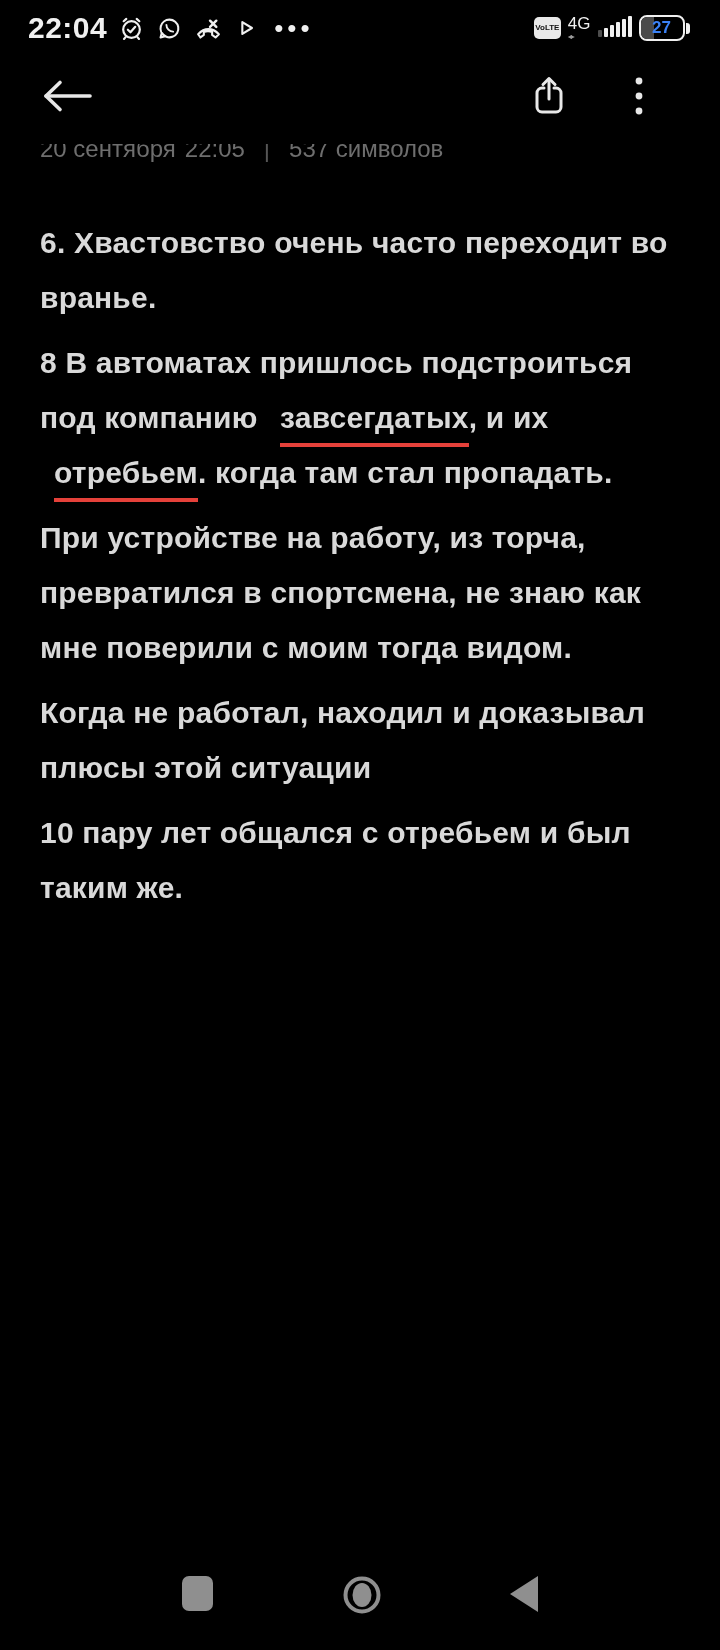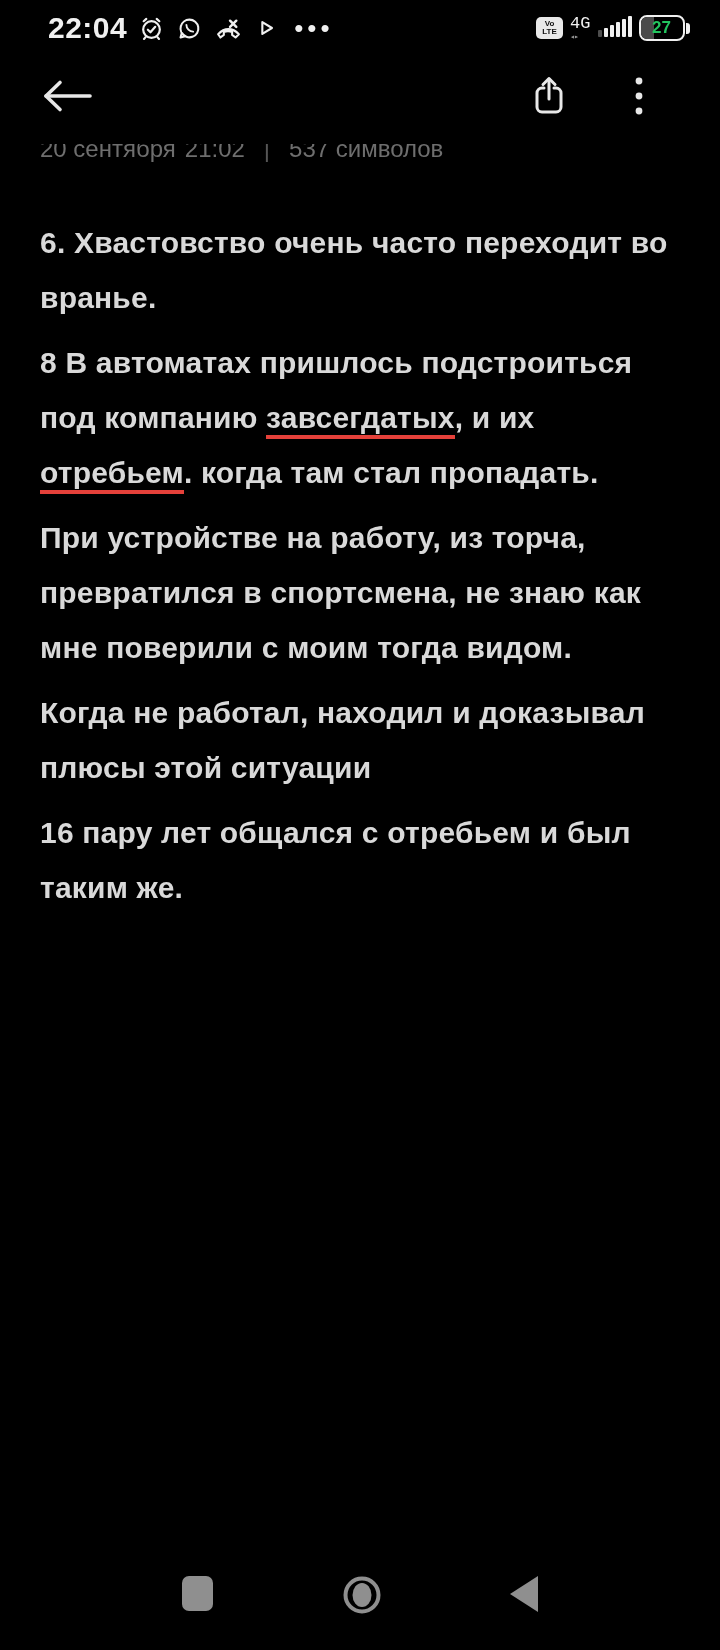--- a/index.html
+++ b/index.html
@@ -15,49 +15,49 @@
   body{
     background:var(--bg);
     font-family:"Liberation Sans","DejaVu Sans",sans-serif;
     color:var(--text);
     position:relative;
   }
   
   .status-bar{
     position:absolute;top:0;left:0;right:0;height:56px;
     display:flex;align-items:center;
-    padding:0 30px 0 48px;
+    padding:0 30px 0 28px;
     color:var(--status);
     text-align:right;
   }
   .sb-time{font-size:30px;font-weight:bold;letter-spacing:.5px;}
   .sb-left-icons{display:flex;align-items:center;gap:13px;margin-left:12px;}
   .sb-left-icons svg{display:block;}
   .sb-dots{font-size:26px;letter-spacing:4px;color:var(--status);line-height:1;margin-left:4px;}
   .sb-spacer{flex:1;}
   .sb-right{display:flex;align-items:center;gap:7px;}
   .volte{
     background:#e9e9e9;color:#111;border-radius:5px;
-    width:27px;height:22px;display:flex;flex-direction:column;
+    width:27px;height:22px;display:flex;flex-direction:row;
     align-items:center;justify-content:center;line-height:1;
   }
   .volte span{font-size:8px;font-weight:bold;display:block;}
-  .net4g{display:flex;flex-direction:column;align-items:flex-start;line-height:1;font-family:Liberation Mono, monospace;}
+  .net4g{display:flex;flex-direction:column;align-items:flex-start;line-height:1;}
   .net4g .g{font-size:17px;font-weight:500;}
   .net4g .arrows{font-size:8px;color:#9a9a9a;letter-spacing:-1px;margin-top:1px;}
   .sigbars{display:flex;align-items:flex-end;gap:2px;height:24px;padding-bottom:3px;}
   .sigbars i{display:block;width:4px;background:var(--status);border-radius:1px;}
   .sigbars i.dim{background:#4d4d4d;}
   .battery{display:flex;align-items:center;}
   .batt-body{
     width:46px;height:26px;border:2.5px solid var(--status);border-radius:8px;
     position:relative;overflow:hidden;display:flex;align-items:center;justify-content:center;
   }
   .batt-fill{position:absolute;left:0;top:0;bottom:0;width:13px;background:#4a4a4a;}
-  .batt-pct{position:relative;font-size:17px;font-weight:bold;color:#22c55e;}
+  .batt-pct{position:relative;font-size:17px;font-weight:bold;color:#3b82f6;}
   .batt-nub{width:4px;height:11px;background:var(--status);border-radius:0 3px 3px 0;margin-left:1.5px;}
   
   .app-bar{position:absolute;top:56px;left:0;right:0;height:84px;}
   .icon-btn{position:absolute;top:50%;transform:translateY(-50%);display:block;}
   .back-btn{left:40px;}
   .share-btn{right:152px;}
   .menu-btn{right:76px;}
   
   .note-area{
     position:absolute;left:40px;right:36px;top:144px;bottom:70px;
@@ -69,21 +69,22 @@
     white-space:nowrap;
   }
   .note-meta .sep{color:#565656;margin:0 19px;}
   .note-meta .mtime{margin-left:9px;}
   .para{
     font-size:30px;line-height:55px;letter-spacing:.2px;
     margin:0 0 10px 0;color:var(--text);font-weight:bold;
   }
   .misspell{
     border-bottom:4px solid var(--red);
-    padding-bottom:1px;
+    padding-bottom:9px;
+    margin-left:14px;
   }
   
   .nav-bar{position:absolute;left:0;right:0;bottom:0;height:90px;}
   .nav-btn{position:absolute;top:16px;}
   .nav-recents{left:182px;width:31px;height:35px;background:var(--nav);border-radius:7px;}
   .nav-home{left:341px;}
   .nav-back{left:510px;width:0;height:0;border-top:18px solid transparent;border-bottom:18px solid transparent;border-right:28px solid var(--nav);}
 </style>
 </head>
 <body>
@@ -167,28 +168,28 @@
     <svg width="10" height="42" viewBox="0 0 10 42" fill="#e8e8e8">
       <circle cx="5" cy="6" r="3.4"></circle>
         <circle cx="5" cy="21" r="3.4"></circle>
         <circle cx="5" cy="36" r="3.4"></circle>
     </svg>
   </span>
 </div>
 
 <div class="note-area">
   <div class="note-meta">
-    <span>20 сентября</span><span class="mtime">21:02</span><span class="sep">|</span><span>537 символов</span>
+    <span>20 сентября</span><span class="mtime">22:05</span><span class="sep">|</span><span>537 символов</span>
   </div>
   <div>
       <p class="para"><span>6. Хвастовство очень часто переходит во вранье.</span></p>
       <p class="para"><span>8 В автоматах пришлось подстроиться под компанию </span><span class="misspell">завсегдатых</span><span>, и их </span><span class="misspell">отребьем</span><span>. когда там стал пропадать.</span></p>
       <p class="para"><span>При устройстве на работу, из торча, превратился в спортсмена, не знаю как мне поверили с моим тогда видом.</span></p>
       <p class="para"><span>Когда не работал, находил и доказывал плюсы этой ситуации</span></p>
-      <p class="para"><span>16 пару лет общался с отребьем и был таким же.</span></p>
+      <p class="para"><span>10 пару лет общался с отребьем и был таким же.</span></p>
     </div>
 </div>
 
 <div class="nav-bar">
   <span class="nav-btn nav-recents"></span>
   <span class="nav-btn nav-home">
     <svg width="42" height="38" viewBox="0 0 42 38" fill="none">
       <circle cx="21" cy="19" r="16.5" stroke="#8f8f8f" stroke-width="4"></circle>
       <ellipse cx="21" cy="19" rx="9.5" ry="12" fill="#8f8f8f"></ellipse>
     </svg>

